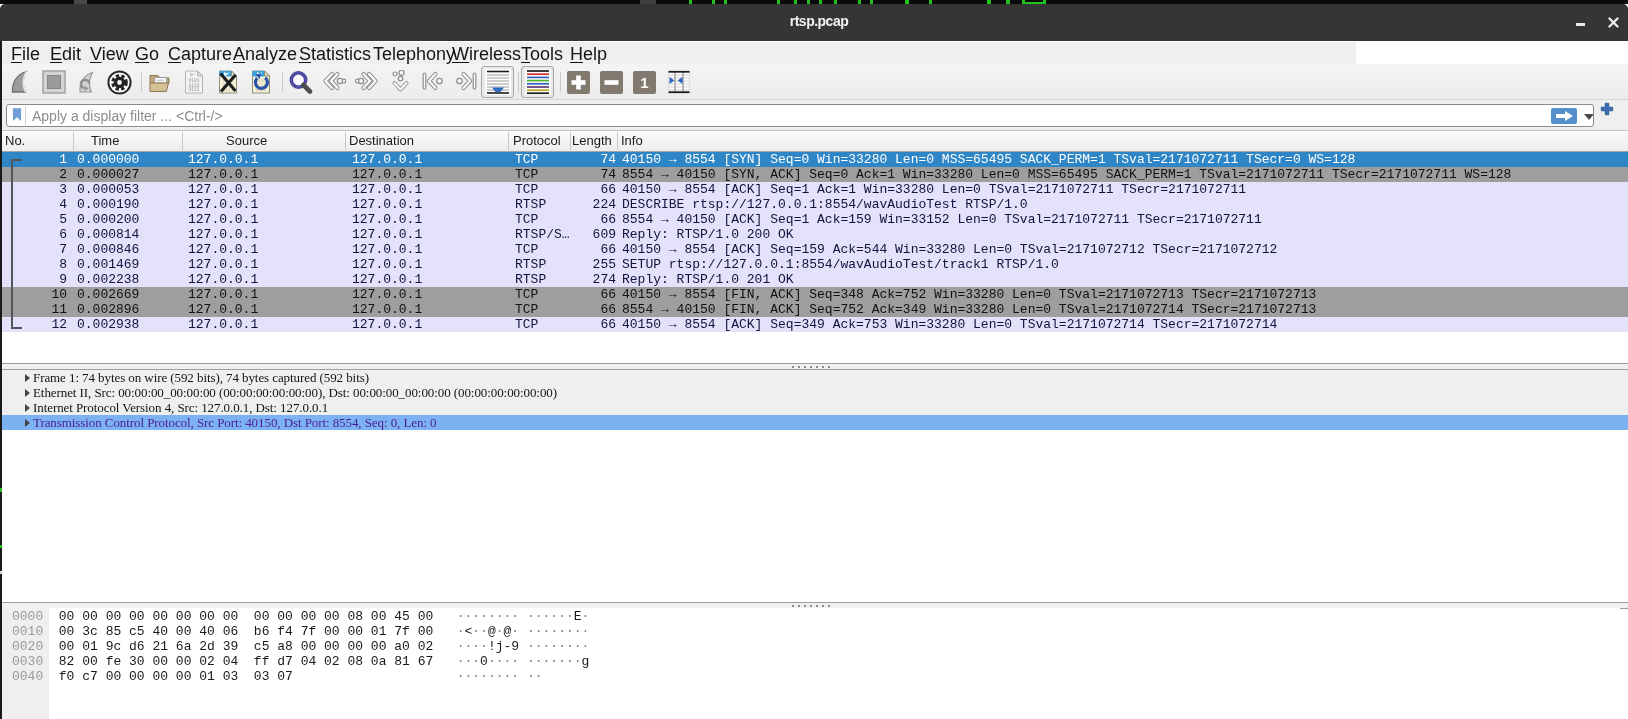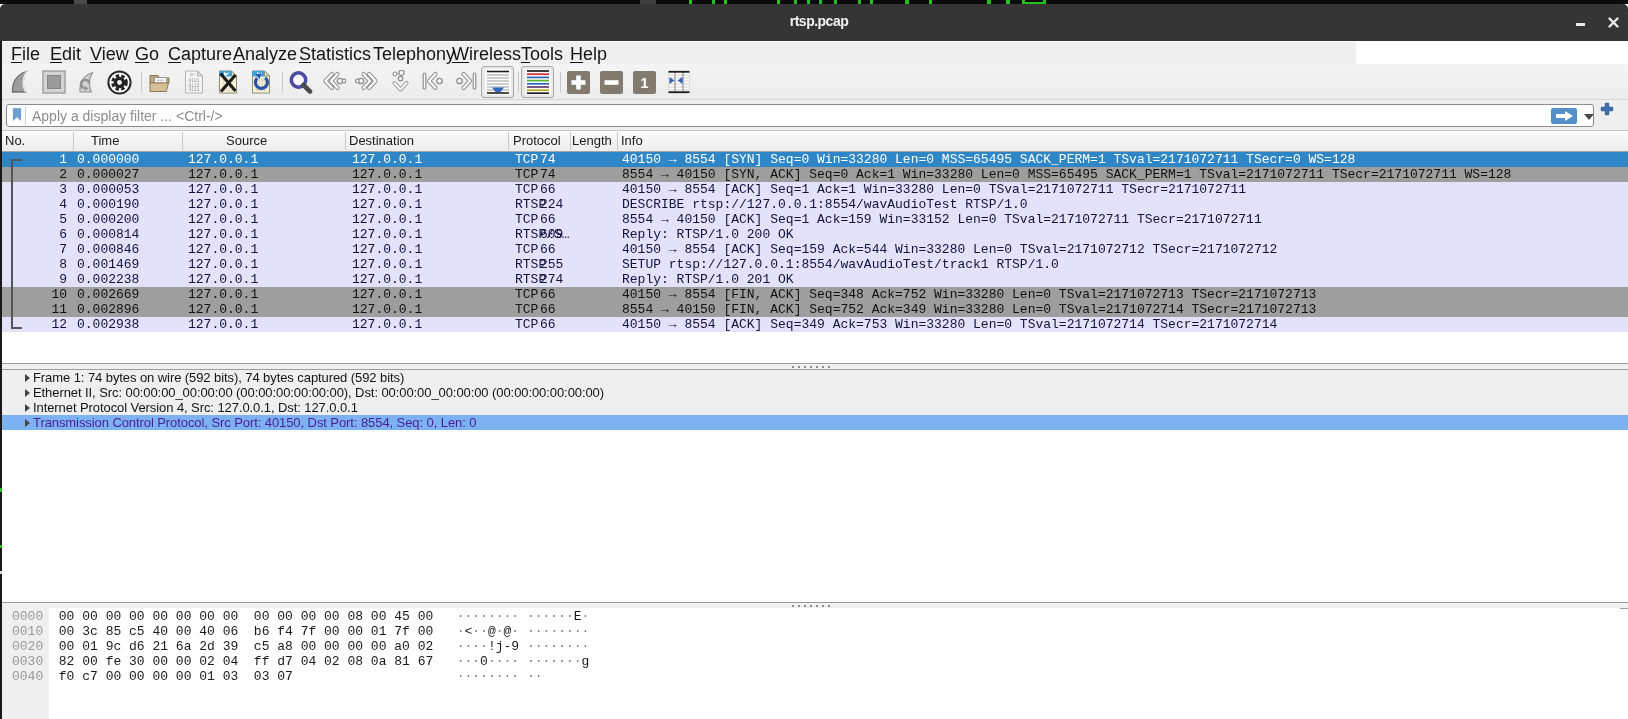--- a/index.html
+++ b/index.html
@@ -40,30 +40,30 @@
 .pr{position:absolute;left:0;width:1628px;height:15px;font-family:"Liberation Mono",monospace;font-size:13px;line-height:15px;white-space:pre}
 .pr.sel{background:#2e86c6;color:#fff}
 .pr.gry{background:#9e9e9e;color:#111}
 .pr.lav{background:#e3e2fa;color:#12123c}
 .pr s{position:absolute;text-decoration:none;top:0}
 .pr .no{left:2px;width:65px;text-align:right}
 .pr .tm{left:77px}
 .pr .sc{left:188px}
 .pr .ds{left:352px}
 .pr .pt{left:515px}
-.pr .ln{left:540px;width:76px;text-align:left}
+.pr .ln{left:540px;width:76px;text-align:right}
 .pr .inf{left:622px}
 
 .bracket{position:absolute;left:11px;top:159px;width:9px;height:166px;border-left:2px solid #50565c;border-top:2px solid #50565c;border-bottom:2px solid #50565c}
 
 .split{position:absolute;left:0;width:1628px;height:7px;background:#f0f0f0;border-top:1px solid #9e9e9e;border-bottom:1px solid #9e9e9e;box-sizing:border-box}
 .dots{position:absolute;left:792px;top:2px;width:40px;height:2px;background-image:repeating-linear-gradient(90deg,#8c8c8c 0 2px,transparent 2px 6px)}
 
 .dpane{position:absolute;left:0;top:370px;width:1628px;height:60px}
-.dr{position:absolute;left:0;width:1628px;height:15px;background:#f0efef;font-family:Liberation Sans, sans-serif;font-size:13px;line-height:15px;color:#141414;white-space:pre}
+.dr{position:absolute;left:0;width:1628px;height:15px;background:#f0efef;font-family:Liberation Serif, serif;font-size:13px;line-height:15px;color:#141414;white-space:pre}
 .dr.sel{background:#7cb2f2;color:#4c1d95}
 .dr b{position:absolute;left:25px;top:4px;width:0;height:0;border-top:4px solid transparent;border-bottom:4px solid transparent;border-left:5px solid #444;font-weight:normal}
 .dr s{position:absolute;left:33px;text-decoration:none;letter-spacing:-0.08px}
 
 .hexpane{position:absolute;left:0;top:608px;width:1620px;height:111px;background:#fff}
 .hexstrip{position:absolute;left:2px;top:0;width:47px;height:111px;background:#efefef}
 .hr{position:absolute;left:12px;width:1600px;height:15px;font-family:"Liberation Mono",monospace;font-size:13px;line-height:15px;color:#1a1a1a;white-space:pre}
 .hr .off{color:#9a9a9a}
 .hr b{color:#7d7d7d;font-weight:normal}
 </style>

